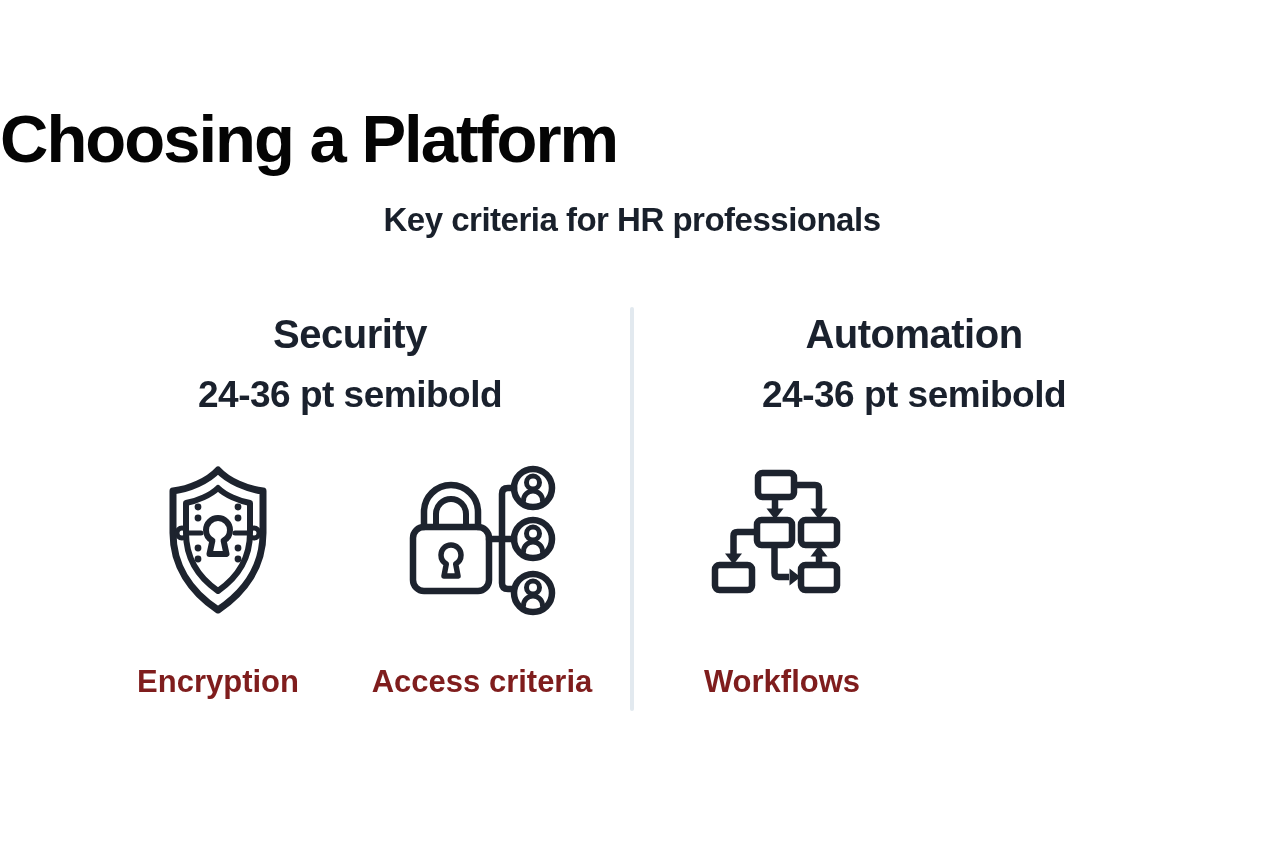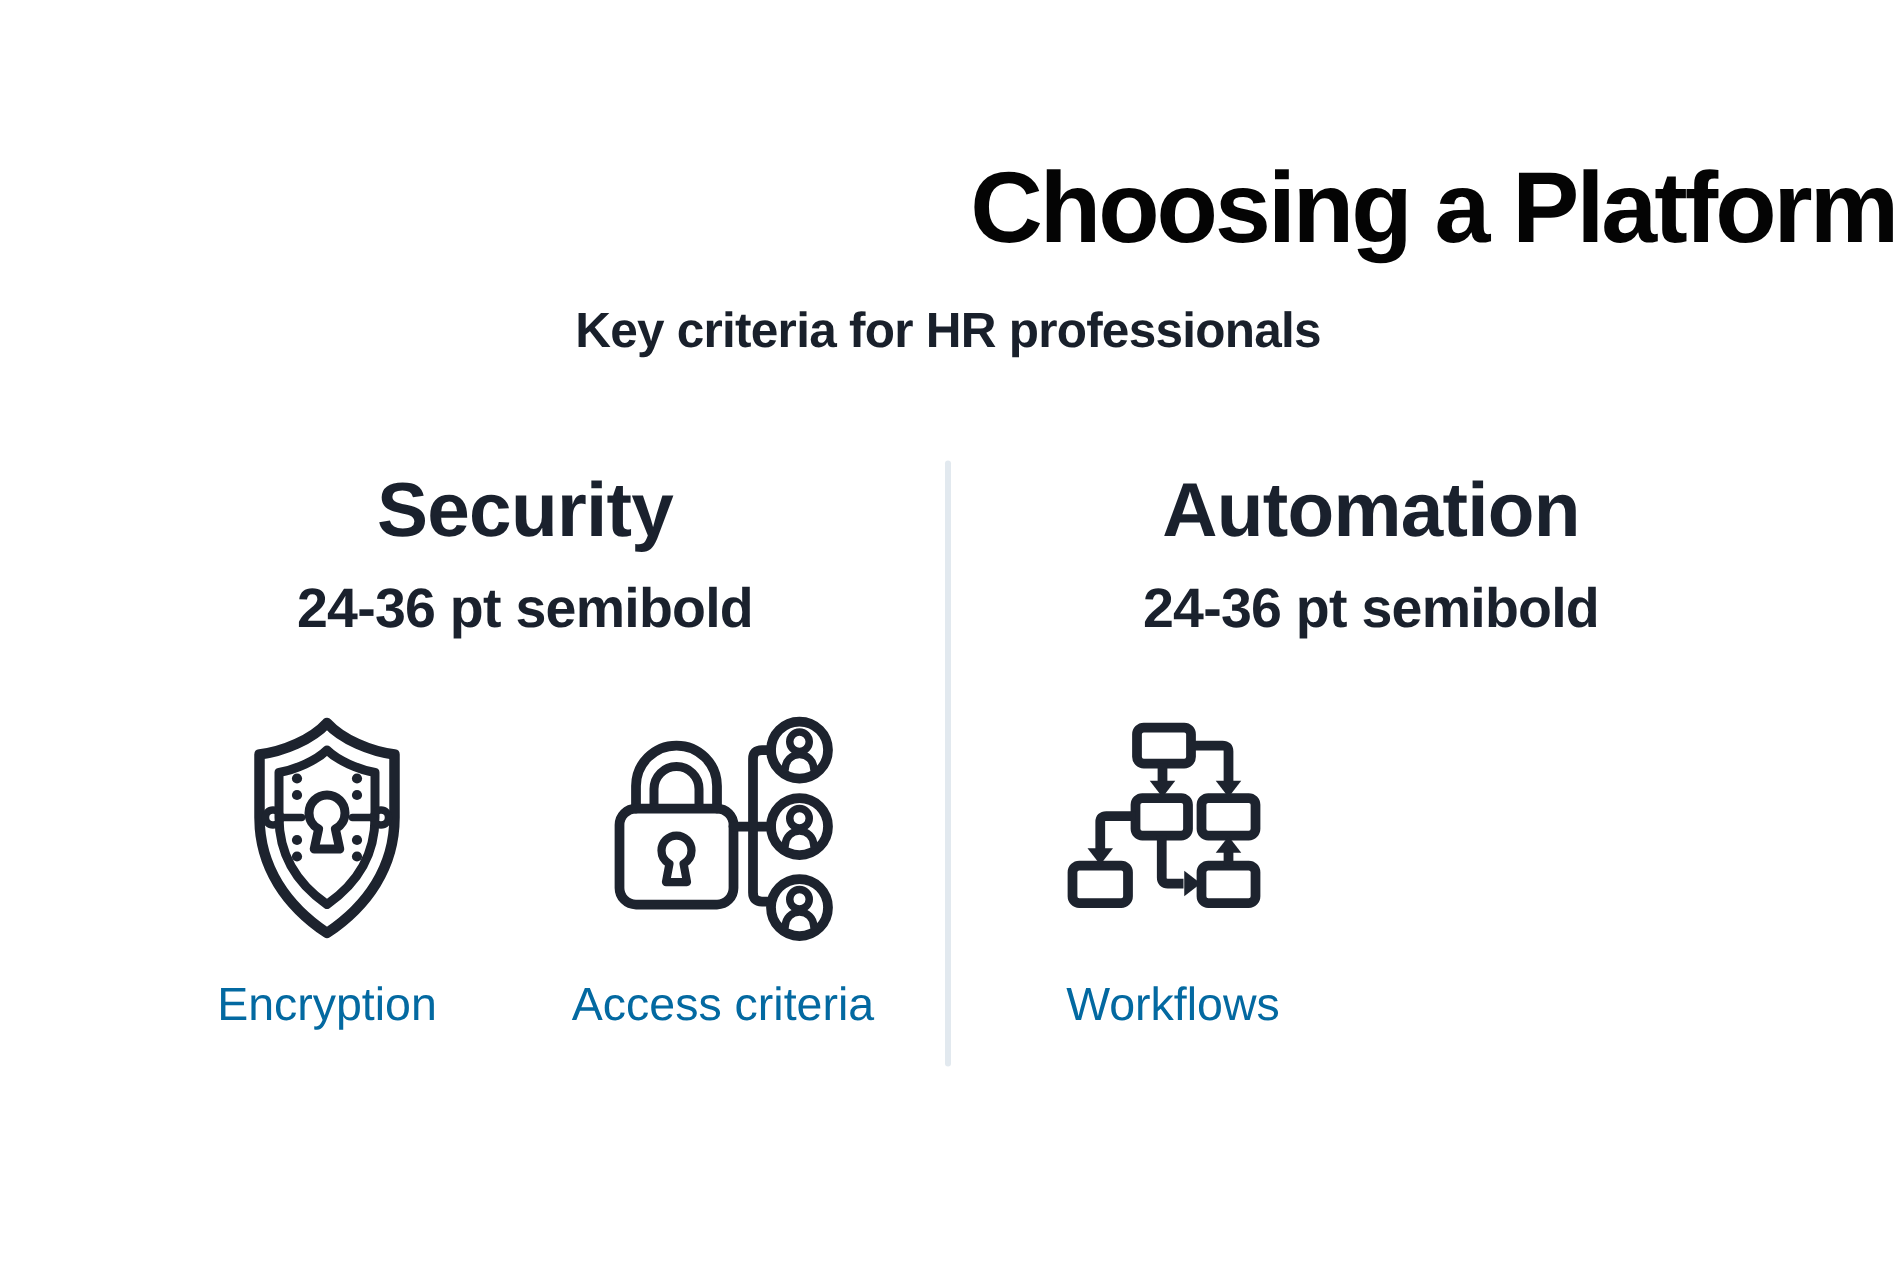--- a/index.html
+++ b/index.html
@@ -7,21 +7,21 @@
   body {
     width: 1264px; height: 848px;
     font-family: "Liberation Sans", "DejaVu Sans", sans-serif;
     color: #1b222e;
     overflow: hidden;
   }
   .page { width: 1264px; height: 848px; background: #ffffff; position: relative; }
 
   .page-title {
     margin-top: 104px;
-    text-align: right;
+    text-align: left;
     font-size: 67px;
     line-height: 1.05;
     font-weight: 700;
     letter-spacing: -2px;
     color: #040404;
   }
   .page-subtitle {
     margin-top: 28px;
     text-align: center;
     font-size: 33px;
@@ -42,21 +42,21 @@
     width: 4px;
     height: 404px;
     margin-top: -6px;
     background: #e2e9ef;
     border-radius: 2px;
     flex: 0 0 auto;
   }
 
   .column-title {
     text-align: center;
-    font-size: 51px;
+    font-size: 40px;
     line-height: 1.05;
     font-weight: 700;
     letter-spacing: -0.5px;
     color: #1a212d;
   }
   .column-note {
     margin-top: 20px;
     text-align: center;
     font-size: 37px;
     line-height: 1.1;
@@ -73,25 +73,25 @@
   }
   .item {
     width: 252px;
     display: flex;
     flex-direction: column;
     align-items: center;
   }
   .icon { width: 160px; height: 160px; }
   .icon svg { width: 160px; height: 160px; display: block; }
   .item-label {
-    margin-top: 20px;
+    margin-top: 44px;
     font-size: 31px;
     line-height: 1.1;
-    font-weight: 400;
-    color: #0369a1;
+    font-weight: 700;
+    color: #7f1d1d;
     white-space: nowrap;
   }
 </style>
 </head>
 <body>
 
 <div class="page">
 
   <h1 class="page-title">Choosing a Platform</h1>
   <h2 class="page-subtitle">Key criteria for HR professionals</h2>

